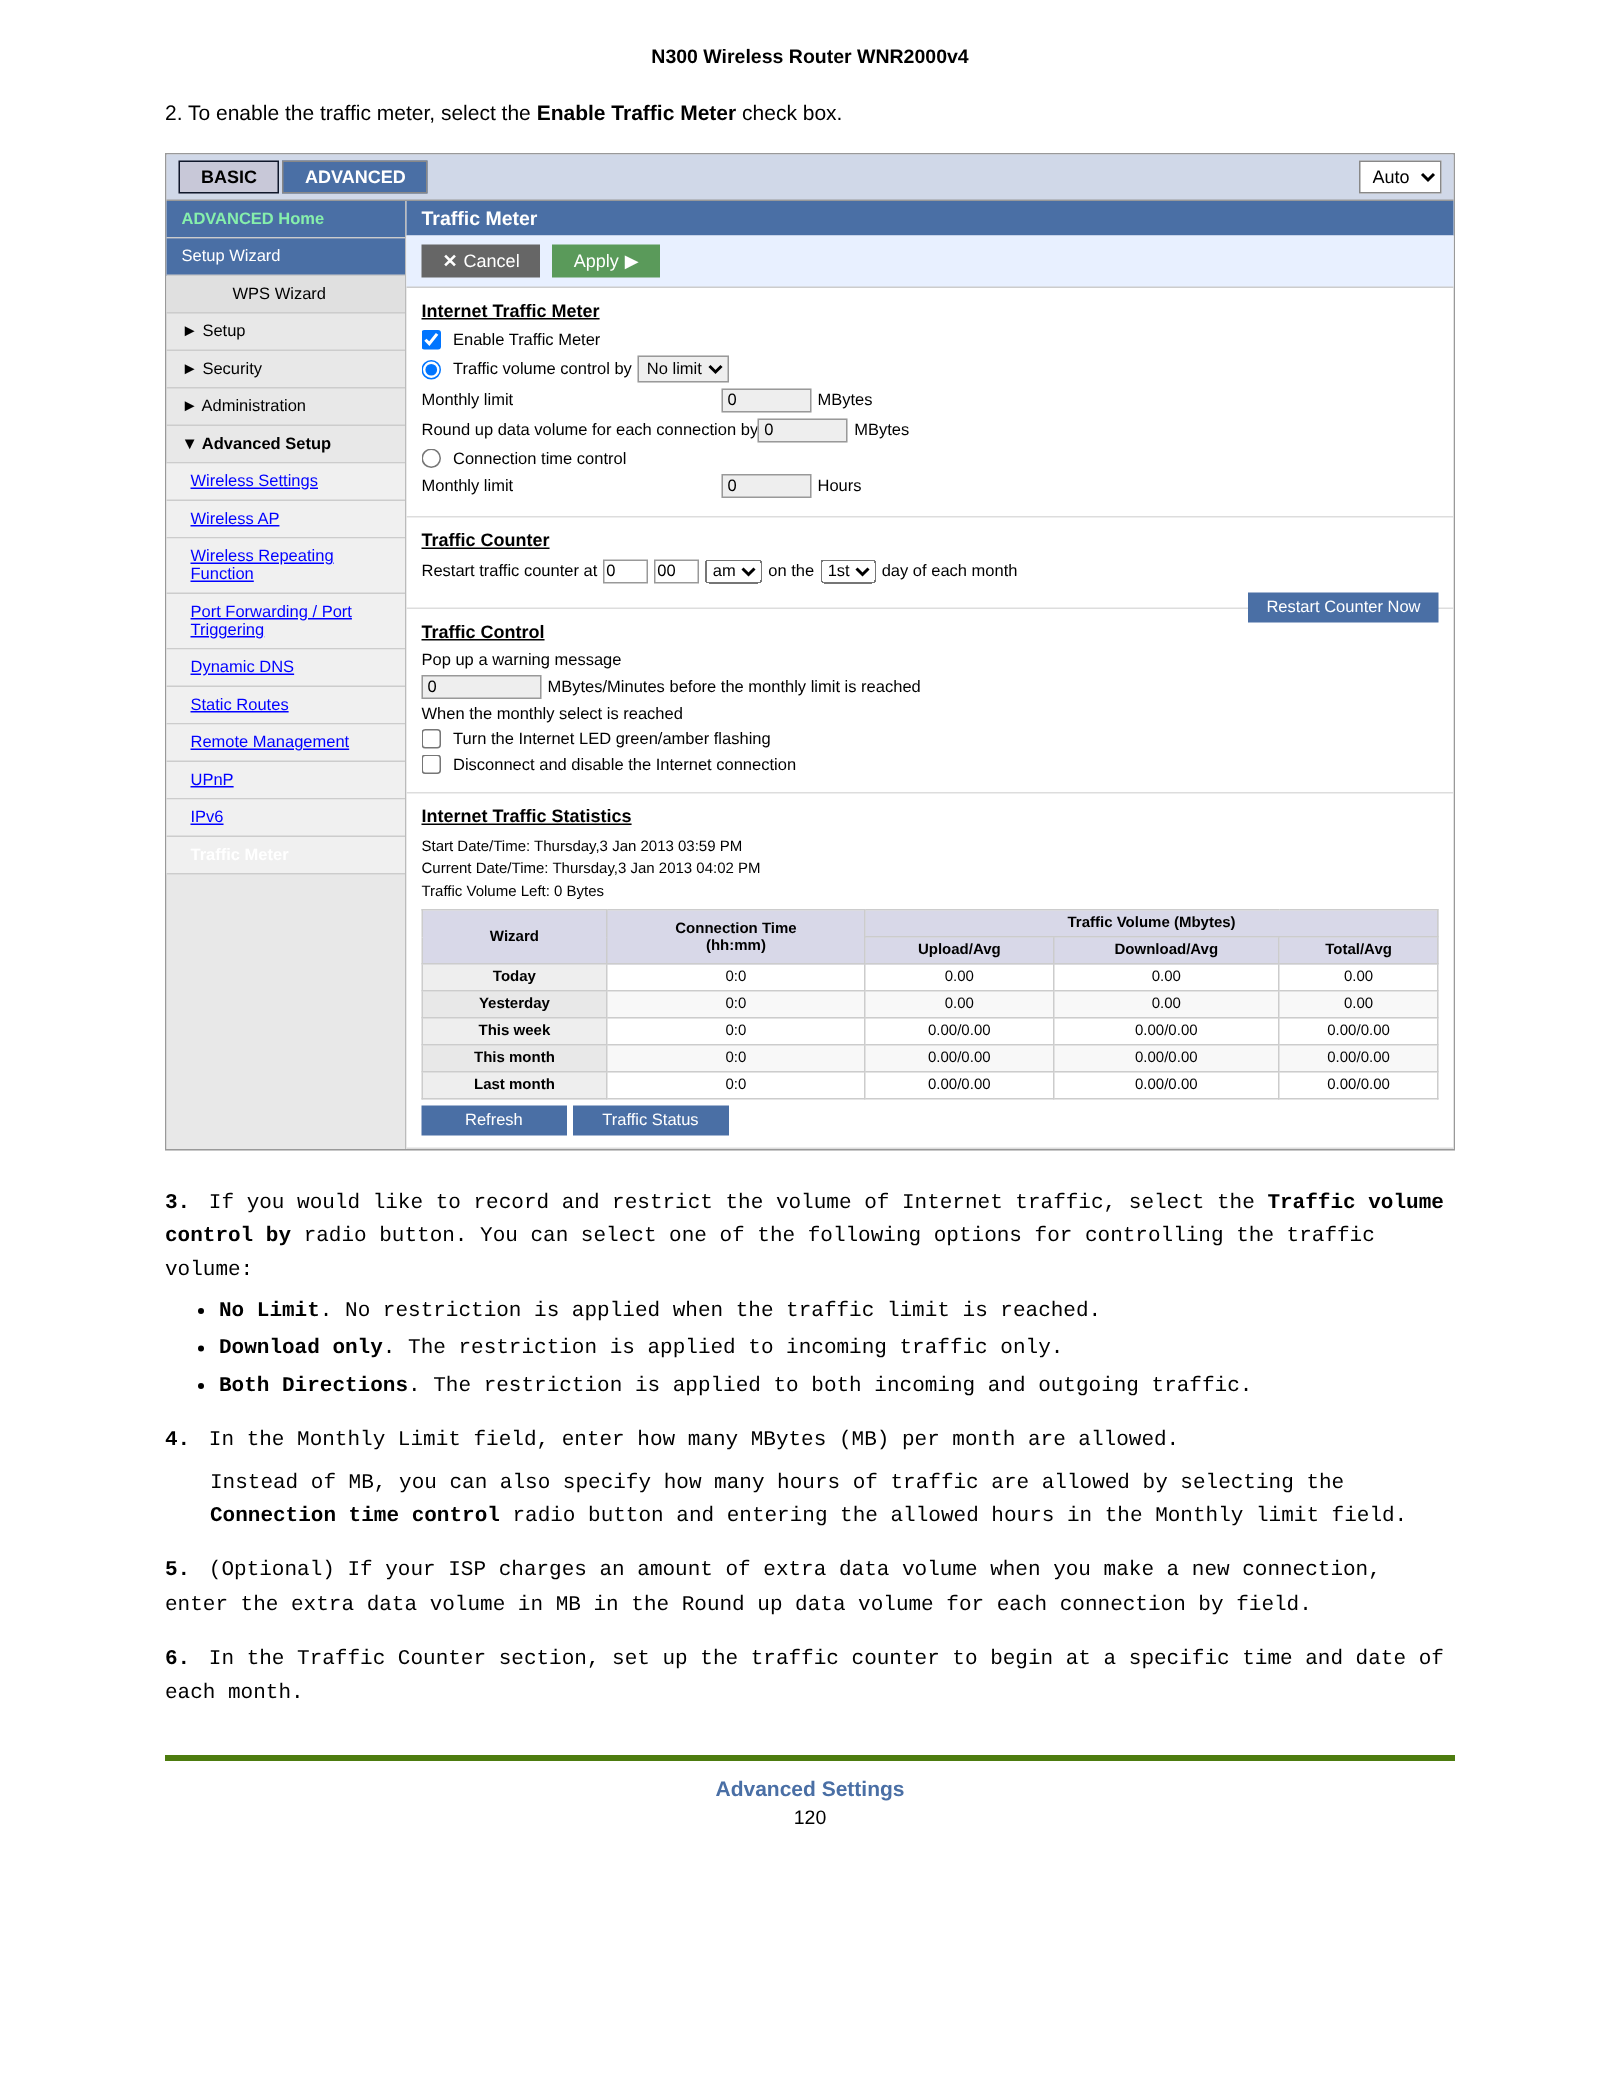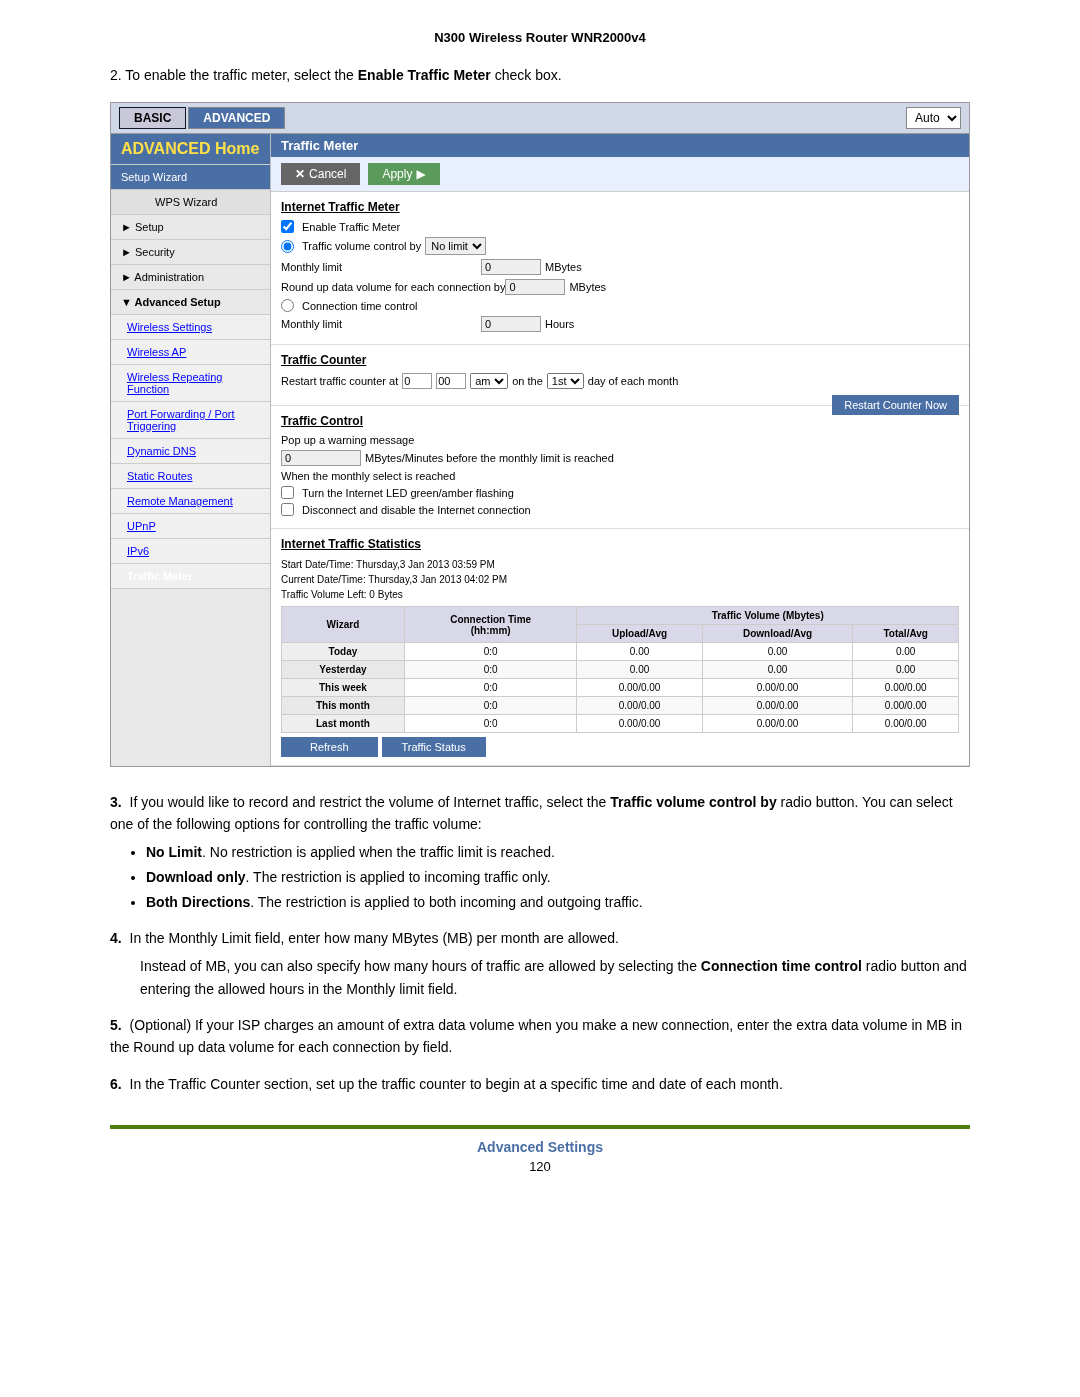--- a/index.html
+++ b/index.html
@@ -87,23 +87,23 @@
       border-bottom: 1px solid #ccc;
       cursor: pointer;
     }
     .sidebar-item.active {
       background: #4a6fa5;
       color: #fff;
       font-weight: bold;
     }
     .sidebar-item.header-item {
       background: #4a6fa5;
-      color: #fde047;
-      font-weight: bold;
-      font-size: 16px;
+      color: #86efac;
+      font-weight: bold;
+      font-size: 11px;
     }
     .sidebar-item.sub-item {
       padding-left: 16px;
       font-size: 11px;
       background: #f0f0f0;
     }
     .sidebar-item.sub-item a {
       color: #00f;
       text-decoration: underline;
       font-size: 11px;
@@ -265,20 +265,21 @@
 
     .stats-info {
       font-size: 10px;
       margin-bottom: 4px;
       line-height: 1.5;
     }
 
     
     .steps-list {
       margin-top: 10px;
+      font-family: Liberation Mono, monospace;
     }
     .step-item {
       margin-bottom: 14px;
       font-size: 14px;
       line-height: 1.6;
     }
     .step-item .step-num {
       font-weight: bold;
       margin-right: 4px;
     }

